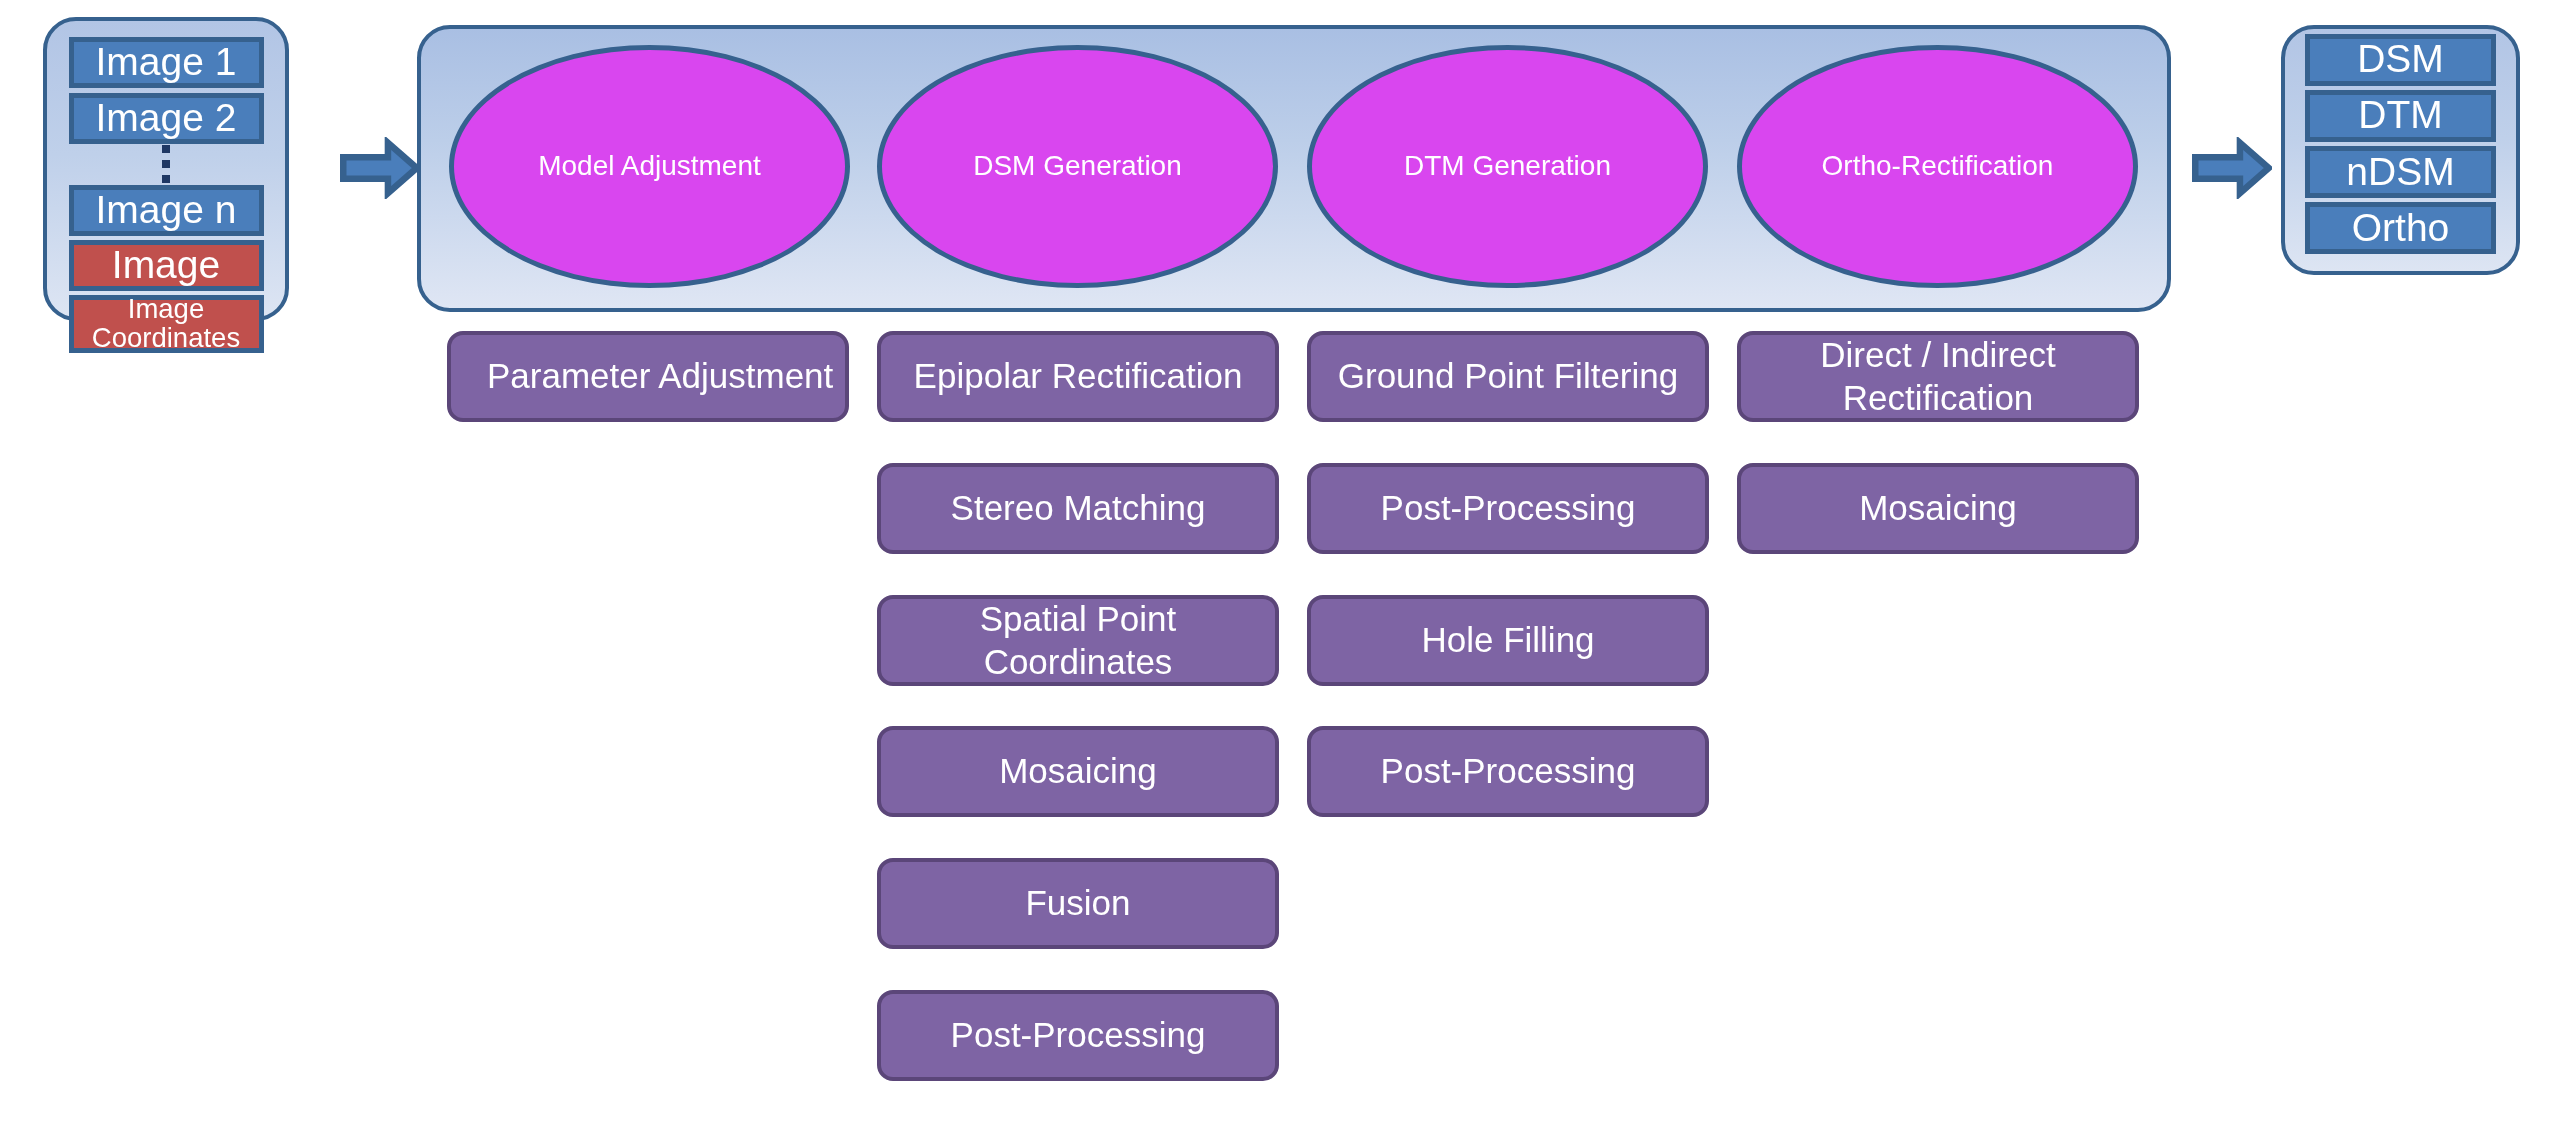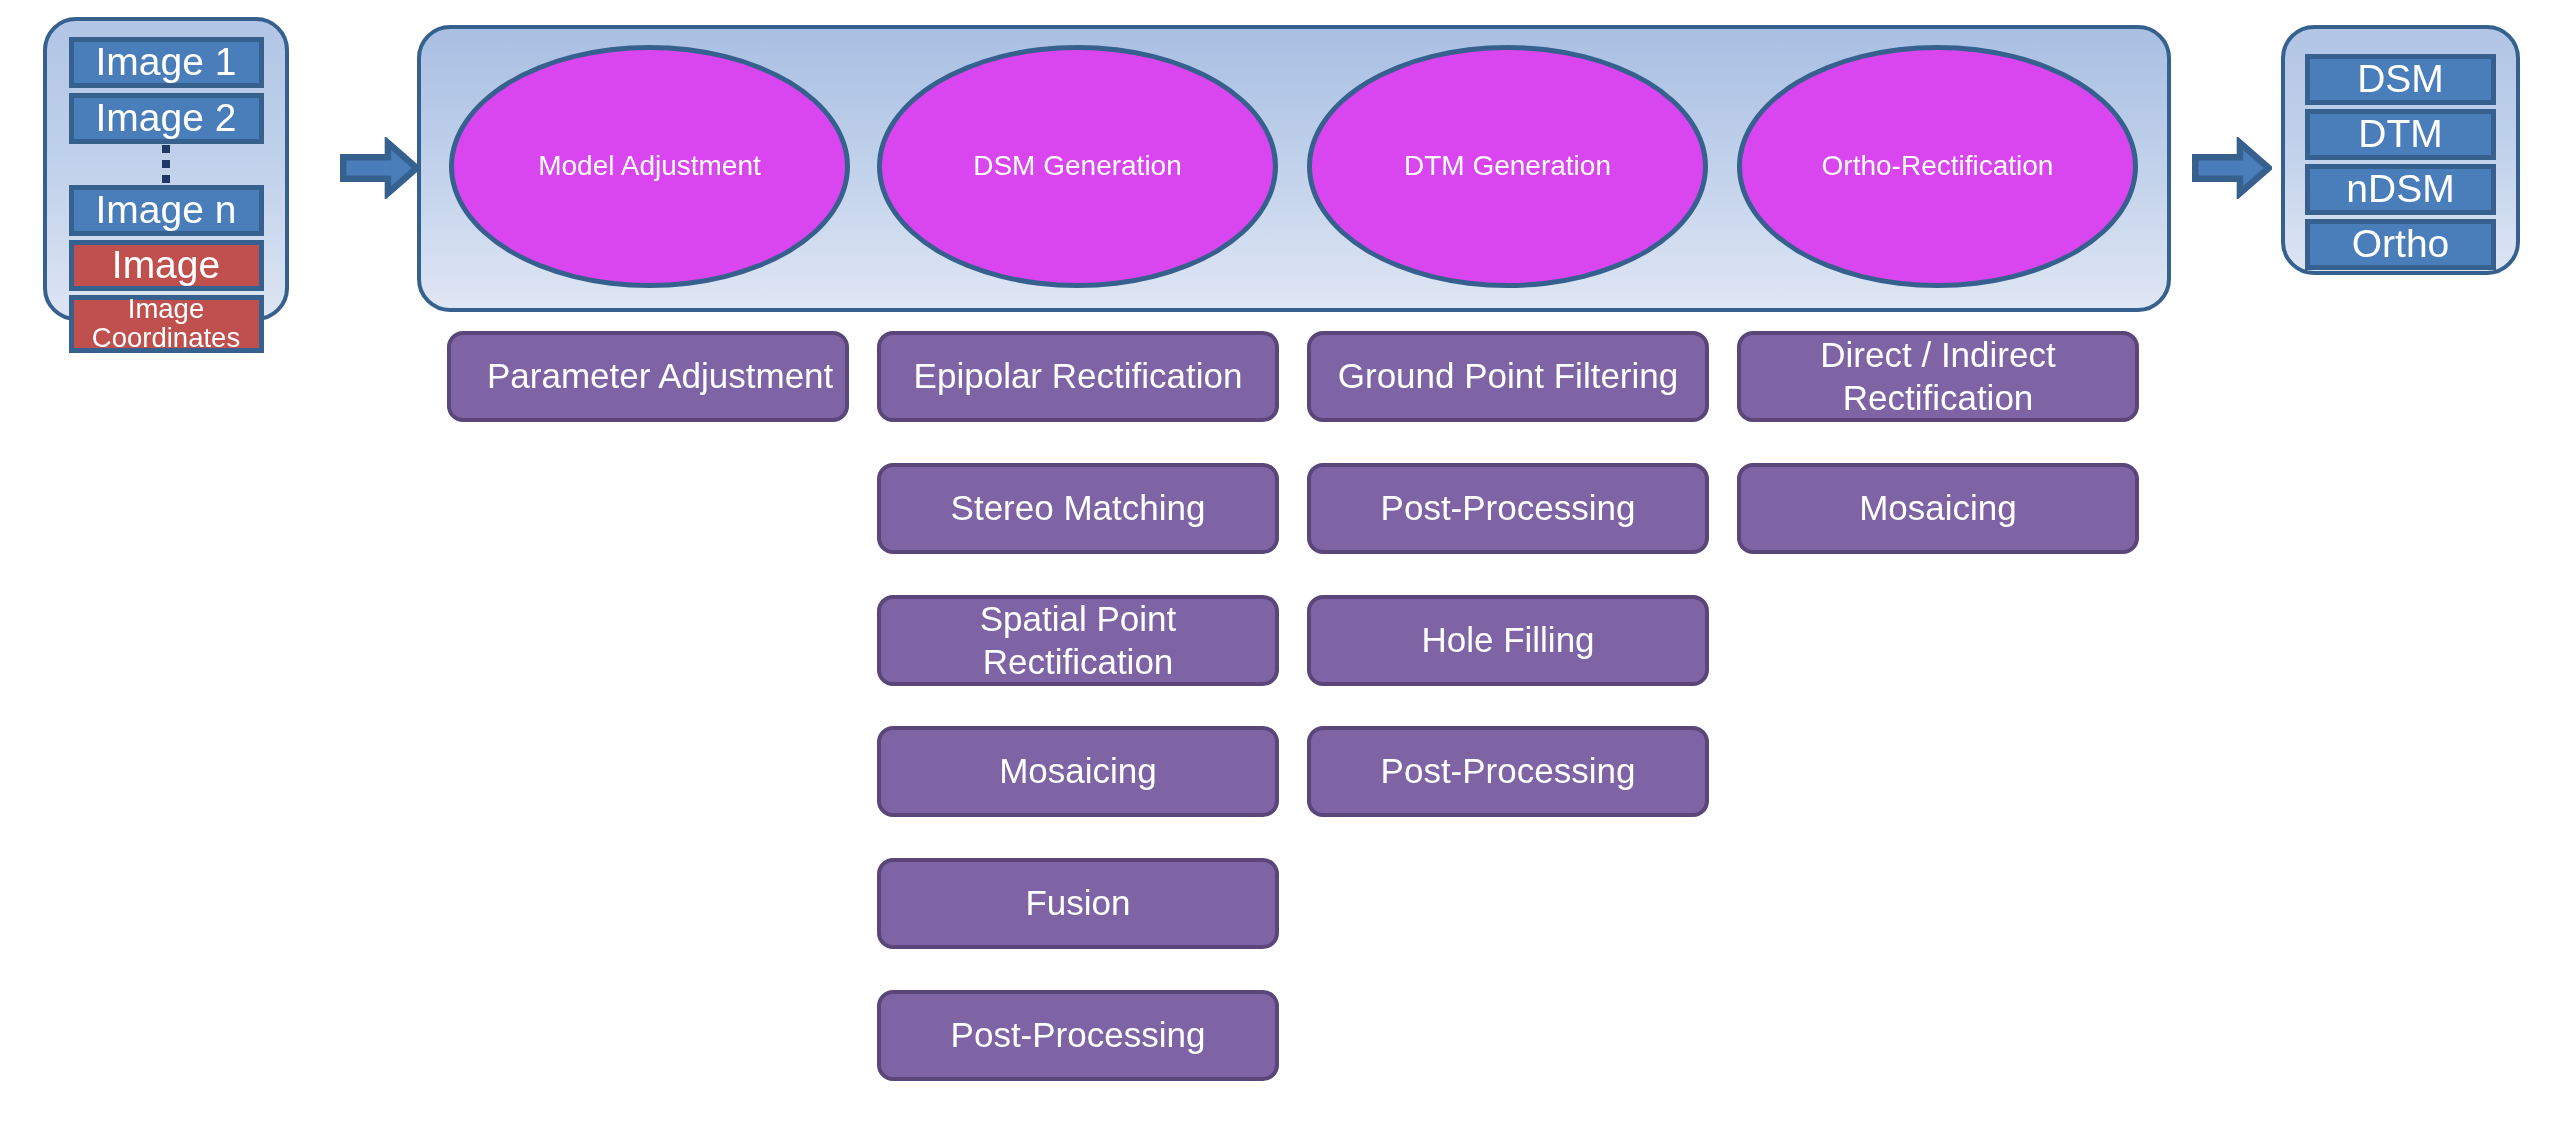--- a/index.html
+++ b/index.html
@@ -145,21 +145,21 @@
   <span>Parameter Adjustment</span>
 </div>
 
 <div class="task" style="left:877px; top:331px; width:402px; height:91px;">
   <span>Epipolar Rectification</span>
 </div>
 <div class="task" style="left:877px; top:463px; width:402px; height:91px;">
   <span>Stereo Matching</span>
 </div>
 <div class="task" style="left:877px; top:595px; width:402px; height:91px;">
-  <span>Spatial Point Rectification</span>
+  <span>Spatial Point Coordinates</span>
 </div>
 <div class="task" style="left:877px; top:726px; width:402px; height:91px;">
   <span>Mosaicing</span>
 </div>
 <div class="task" style="left:877px; top:858px; width:402px; height:91px;">
   <span>Fusion</span>
 </div>
 <div class="task" style="left:877px; top:990px; width:402px; height:91px;">
   <span>Post-Processing</span>
 </div>
@@ -183,19 +183,19 @@
 <div class="task" style="left:1737px; top:463px; width:402px; height:91px;align-items:center;">
   <span>Mosaicing</span>
 </div>
 
 <div class="arrow" style="left:2192px; top:137px; width:80px; height:62px;">
   <svg width="80" height="62" viewBox="0 0 110 86">
     <polygon points="4,28 66,28 66,8 106,43 66,78 66,58 4,58" fill="#4a7ebb" stroke="#36618e" stroke-width="9" stroke-linejoin="miter"></polygon>
   </svg>
 </div>
 
-<div class="node stack-container" style="left:2281px; top:24.6px; width:239px; height:250px; padding:25px 0;">
+<div class="node stack-container" style="left:2281px; top:24.6px; width:239px; height:250px; padding:5px 0;">
   <div class="stack-cell cell-blue label-lg" style="width:191px;height:52px;">DSM</div>
   <div class="stack-cell cell-blue label-lg" style="width:191px;height:52px;margin-top:4.3px;">DTM</div>
   <div class="stack-cell cell-blue label-lg" style="width:191px;height:52px;margin-top:4.3px;">nDSM</div>
   <div class="stack-cell cell-blue label-lg" style="width:191px;height:52px;margin-top:4.3px;">Ortho</div>
 </div>
 
 
 </body></html>

